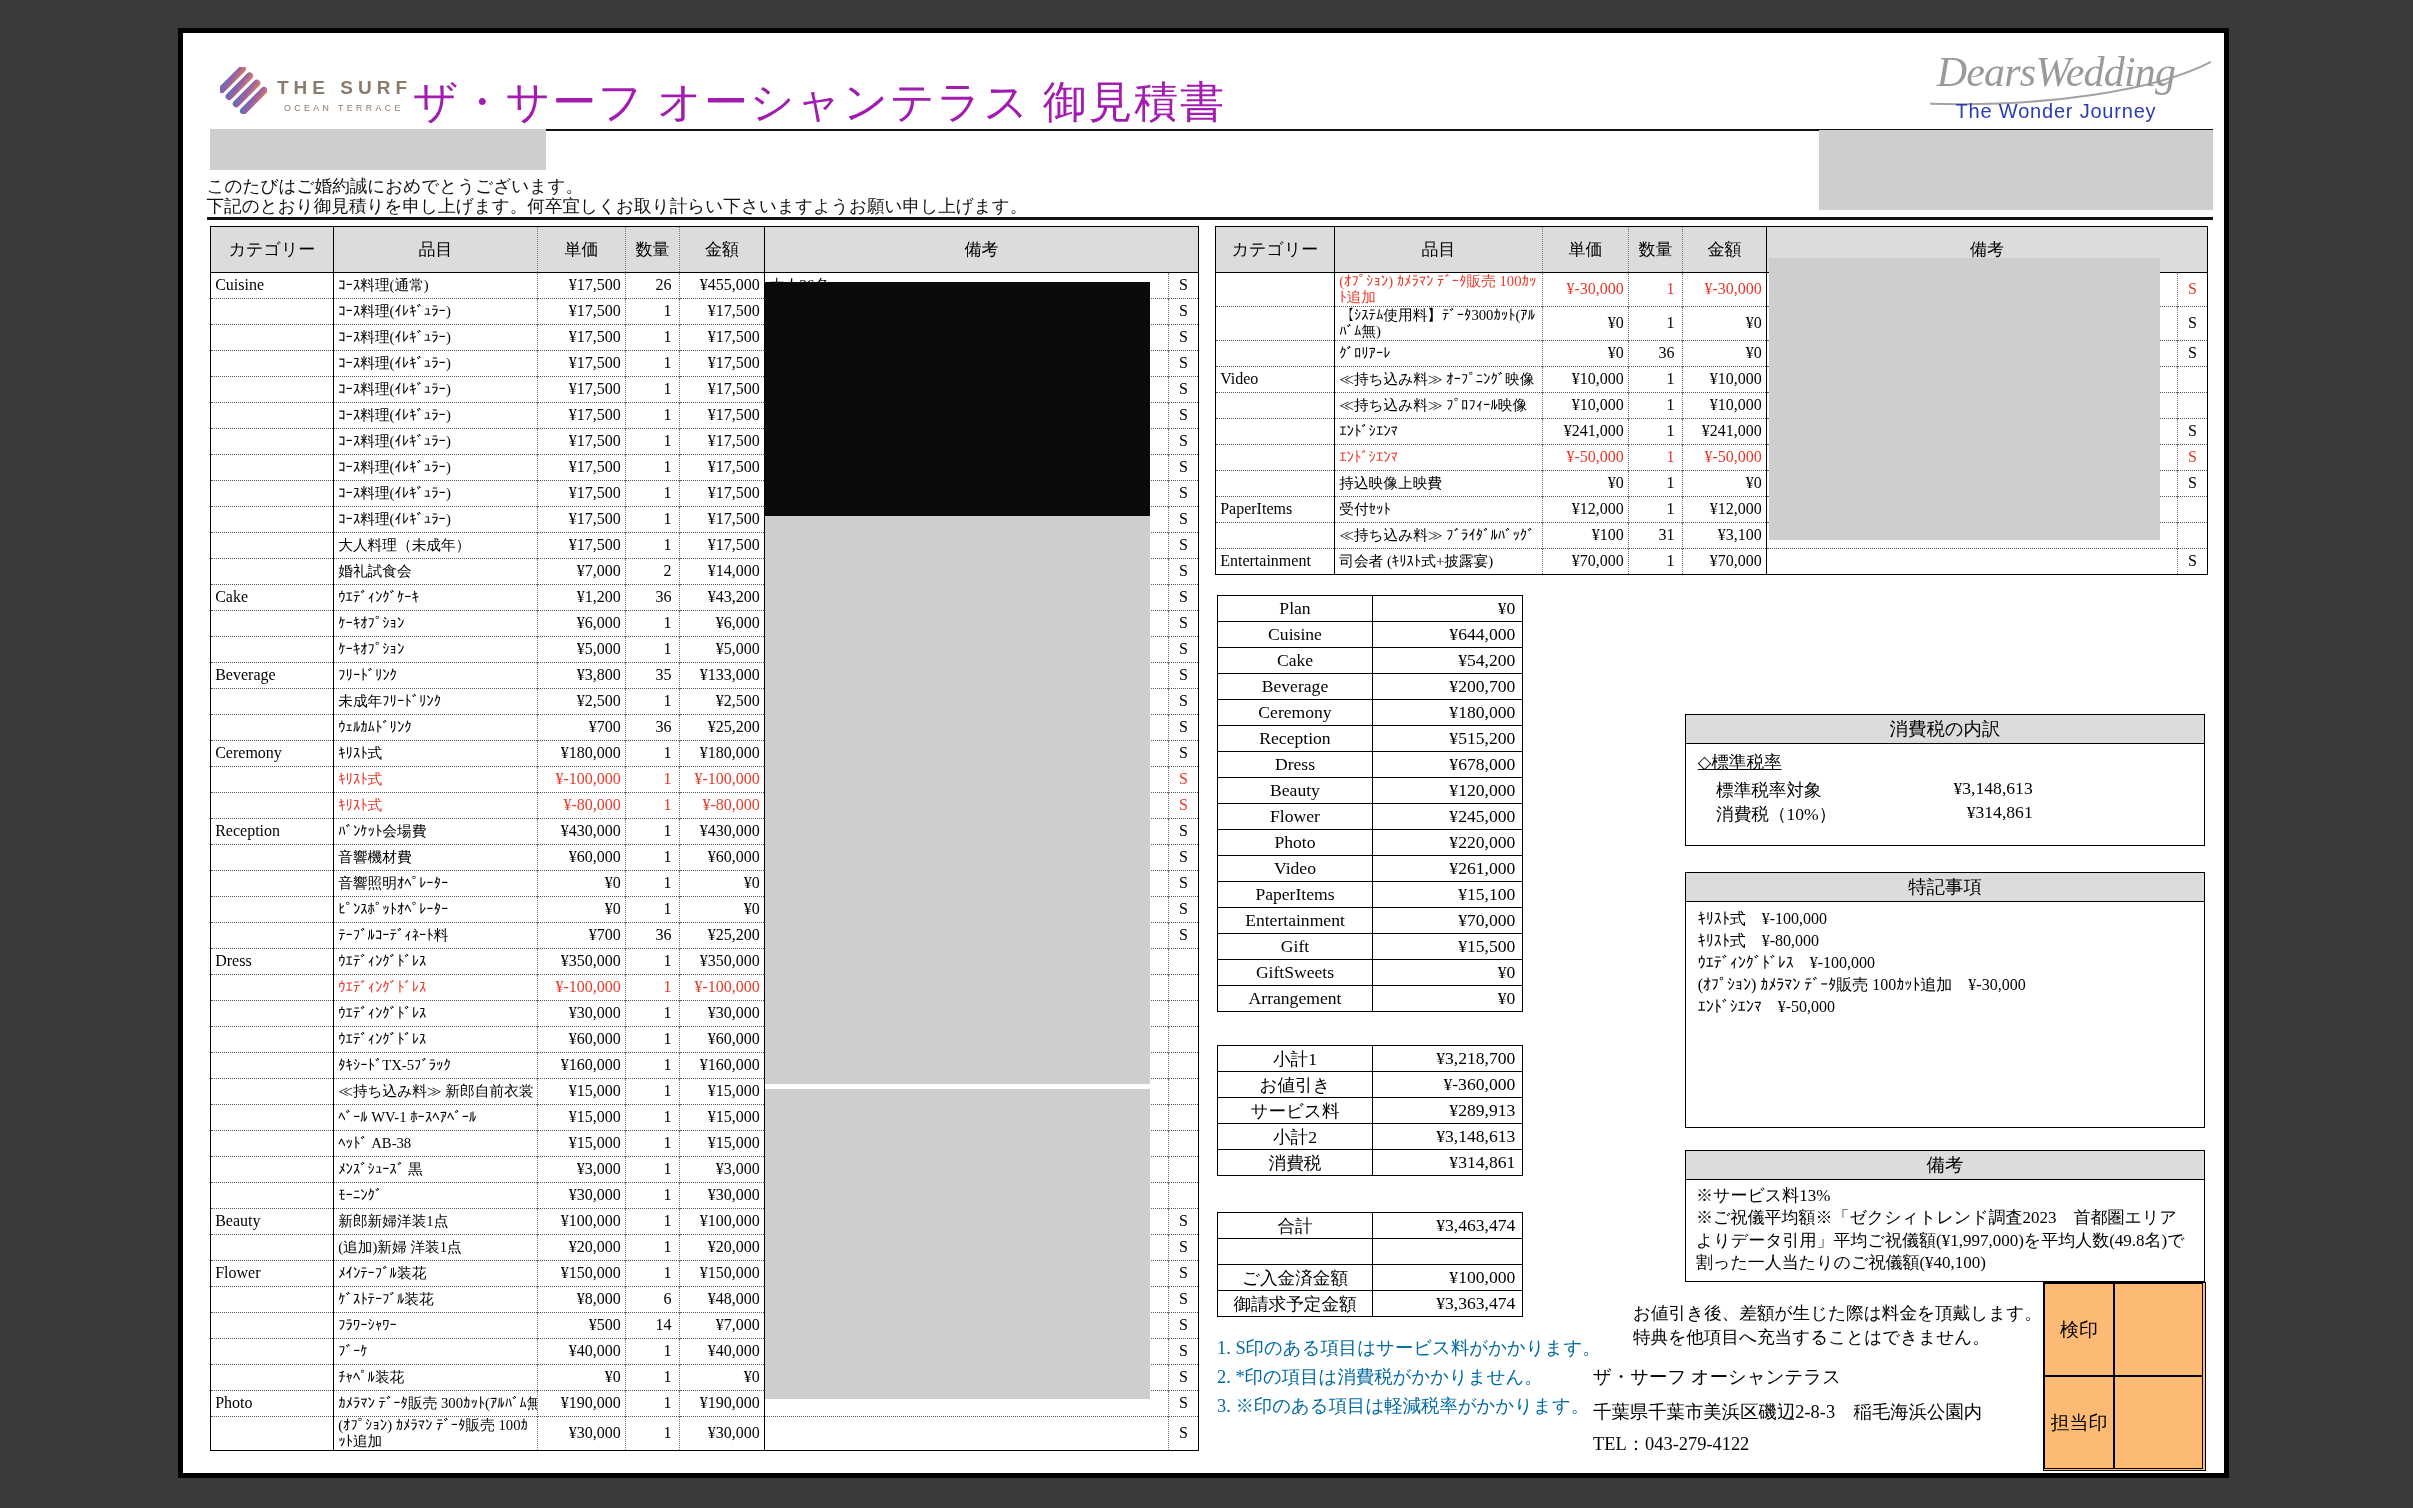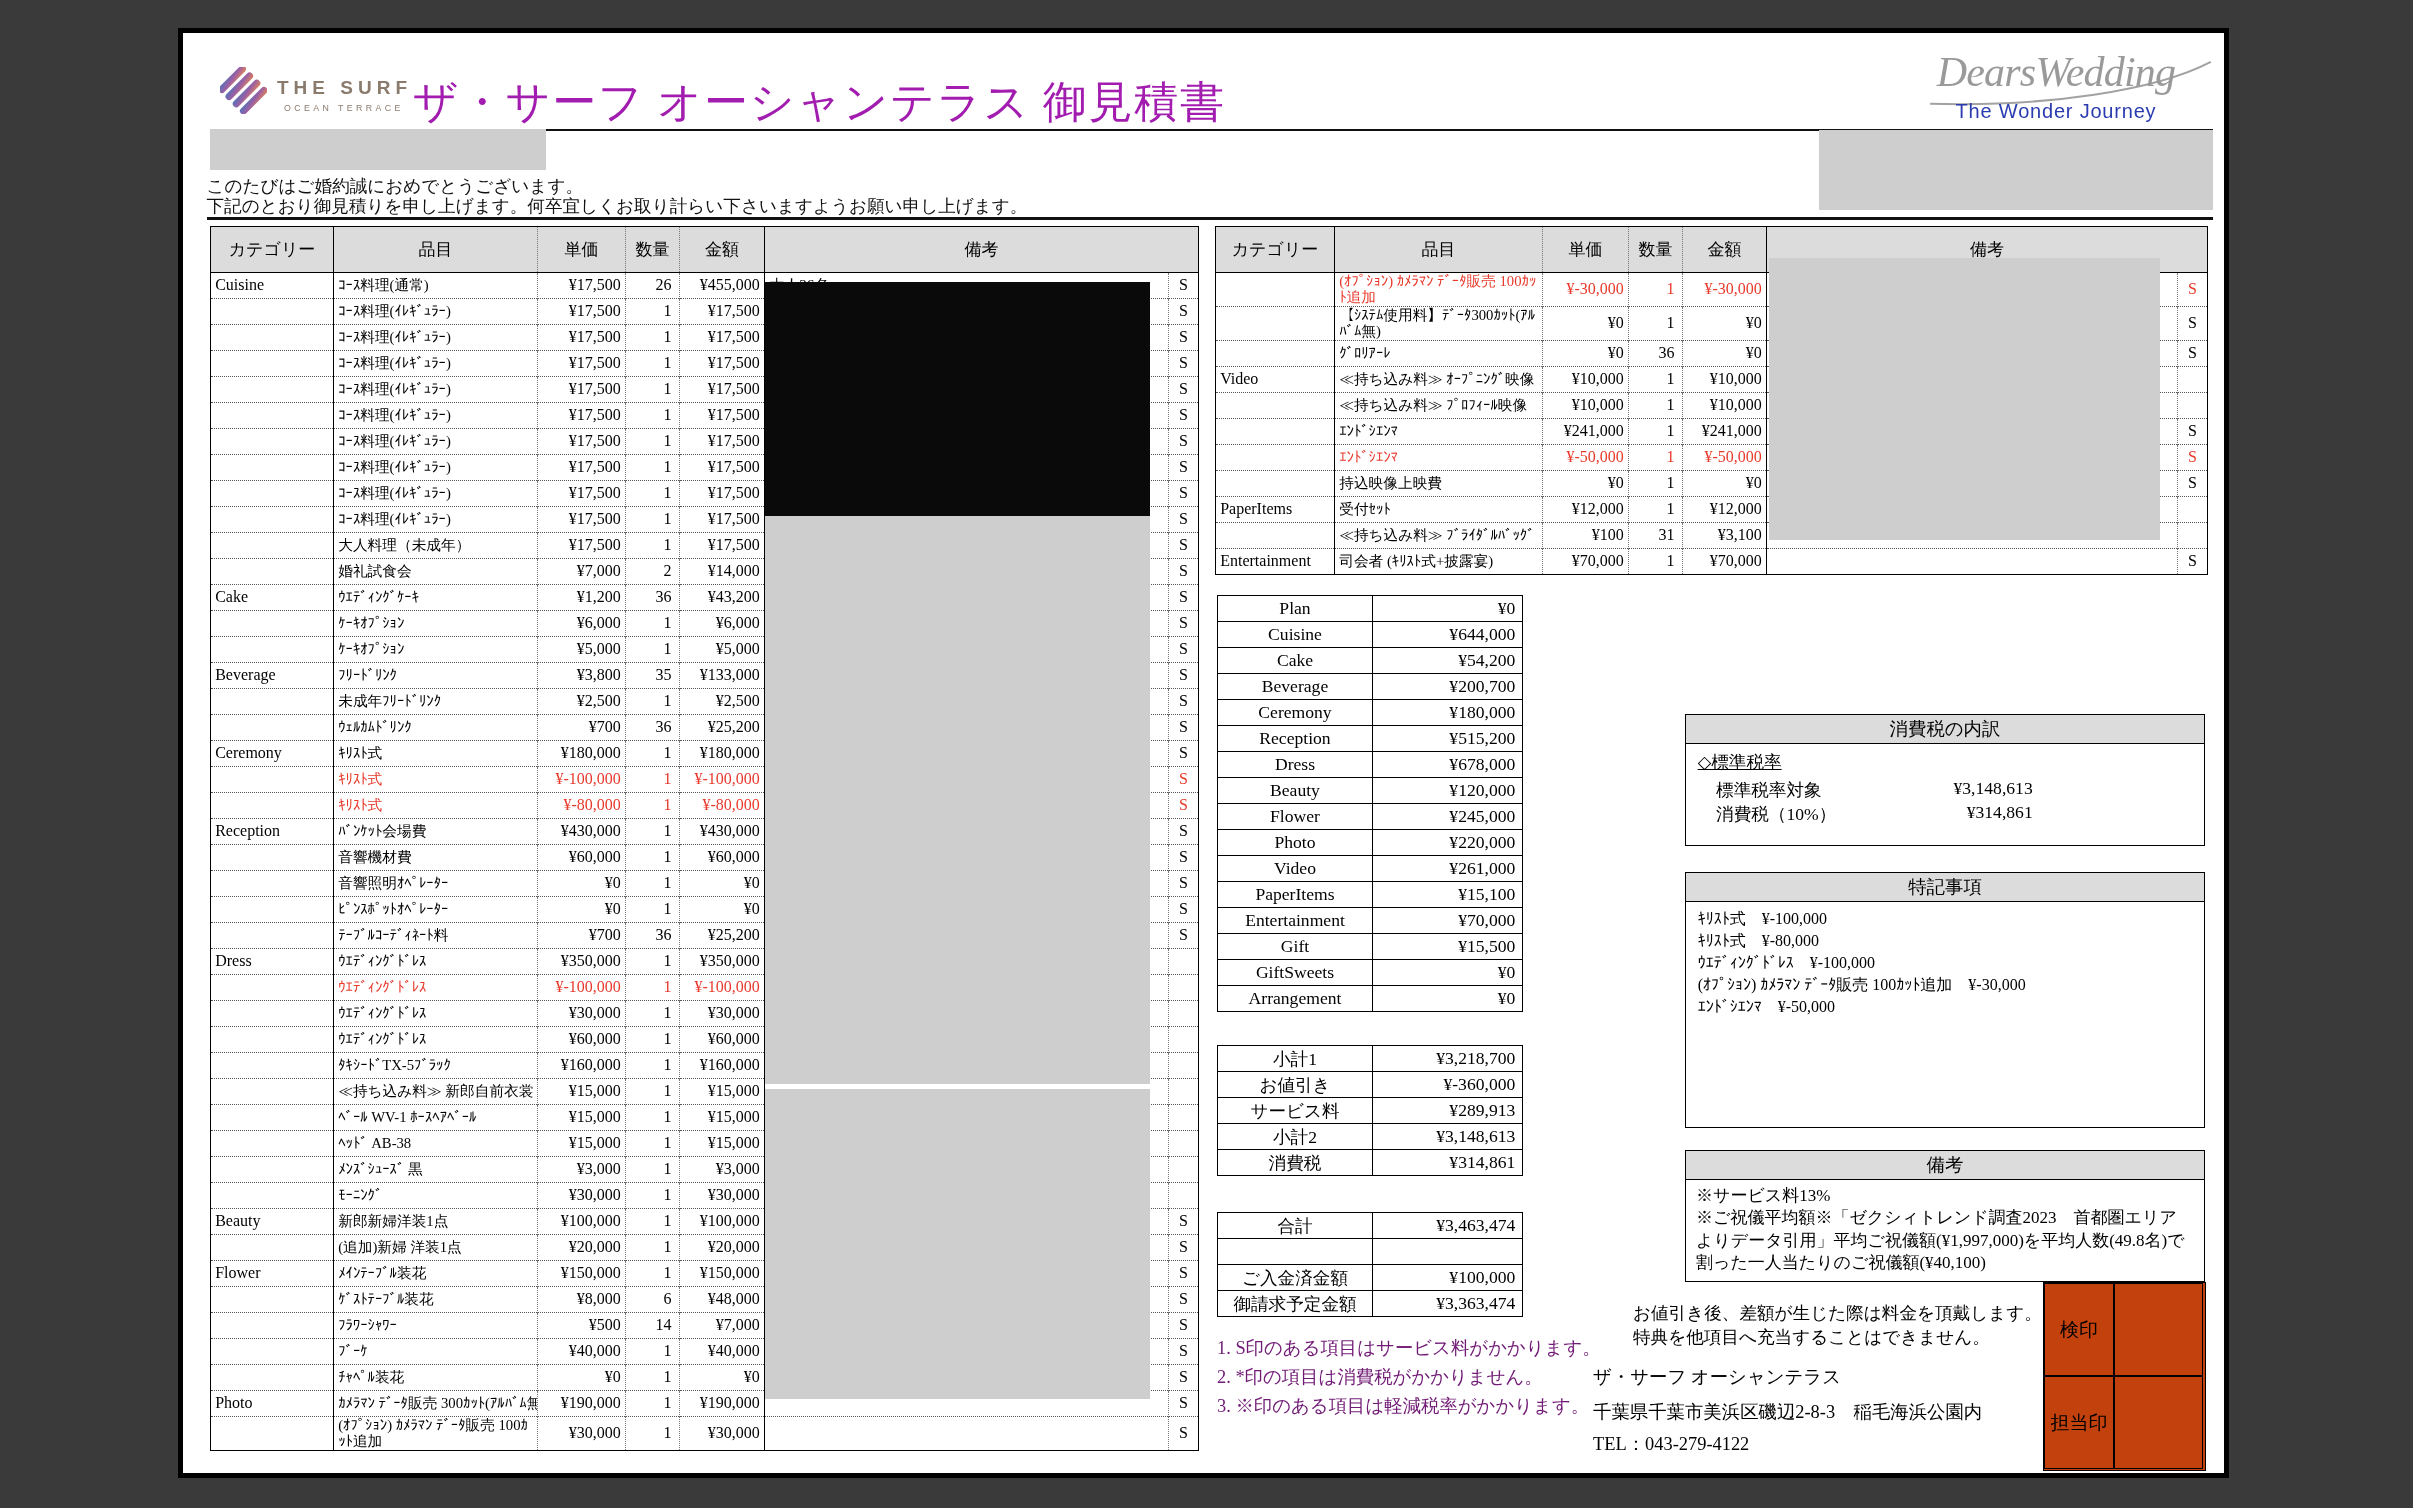--- a/index.html
+++ b/index.html
@@ -58,27 +58,27 @@
   .box-title { background:#dcdcdc; border-bottom:1.7px solid #000; height:28.5px;
     line-height:28.5px; text-align:center; font-size:18.4px; }
   .box-body { padding:6.7px 11.7px; }
   .tax-sub { font-size:17.6px; text-decoration:underline; margin-bottom:3.4px; }
   .tax-row { font-size:17.6px; display:flex; }
   .tax-row .tl { width:176px; padding-left:18.4px; }
   .tax-row .tv { width:159px; text-align:right; }
   .special-line { font-size:16px; line-height:22px; white-space:nowrap; }
   .biko-line { font-size:17px; line-height:22.6px; }
 
-  .note-line { font-size:18.4px; line-height:29px; color:#701a75; }
+  .note-line { font-size:18.4px; line-height:29px; color:#0369a1; }
   .footnote { font-size:17.6px; line-height:24px;margin-left:40px; }
   .venue-line { font-size:18.4px; }
 
   
   .stamp { position:absolute; border:1.7px solid #000; display:grid;
-    grid-template-columns:70px 89px; grid-template-rows:93px 93px; background:#c2410c; }
+    grid-template-columns:70px 89px; grid-template-rows:93px 93px; background:#fdba74; }
   .stamp div { border:0.8px solid #000; display:flex; align-items:center; justify-content:center;
     font-size:19px; }
 </style>
 </head>
 <body>
 
 <div class="page">
 
   <svg class="abs" style="left:37px; top:34px;" width="47" height="47" viewBox="0 0 60 60">
     <defs>

